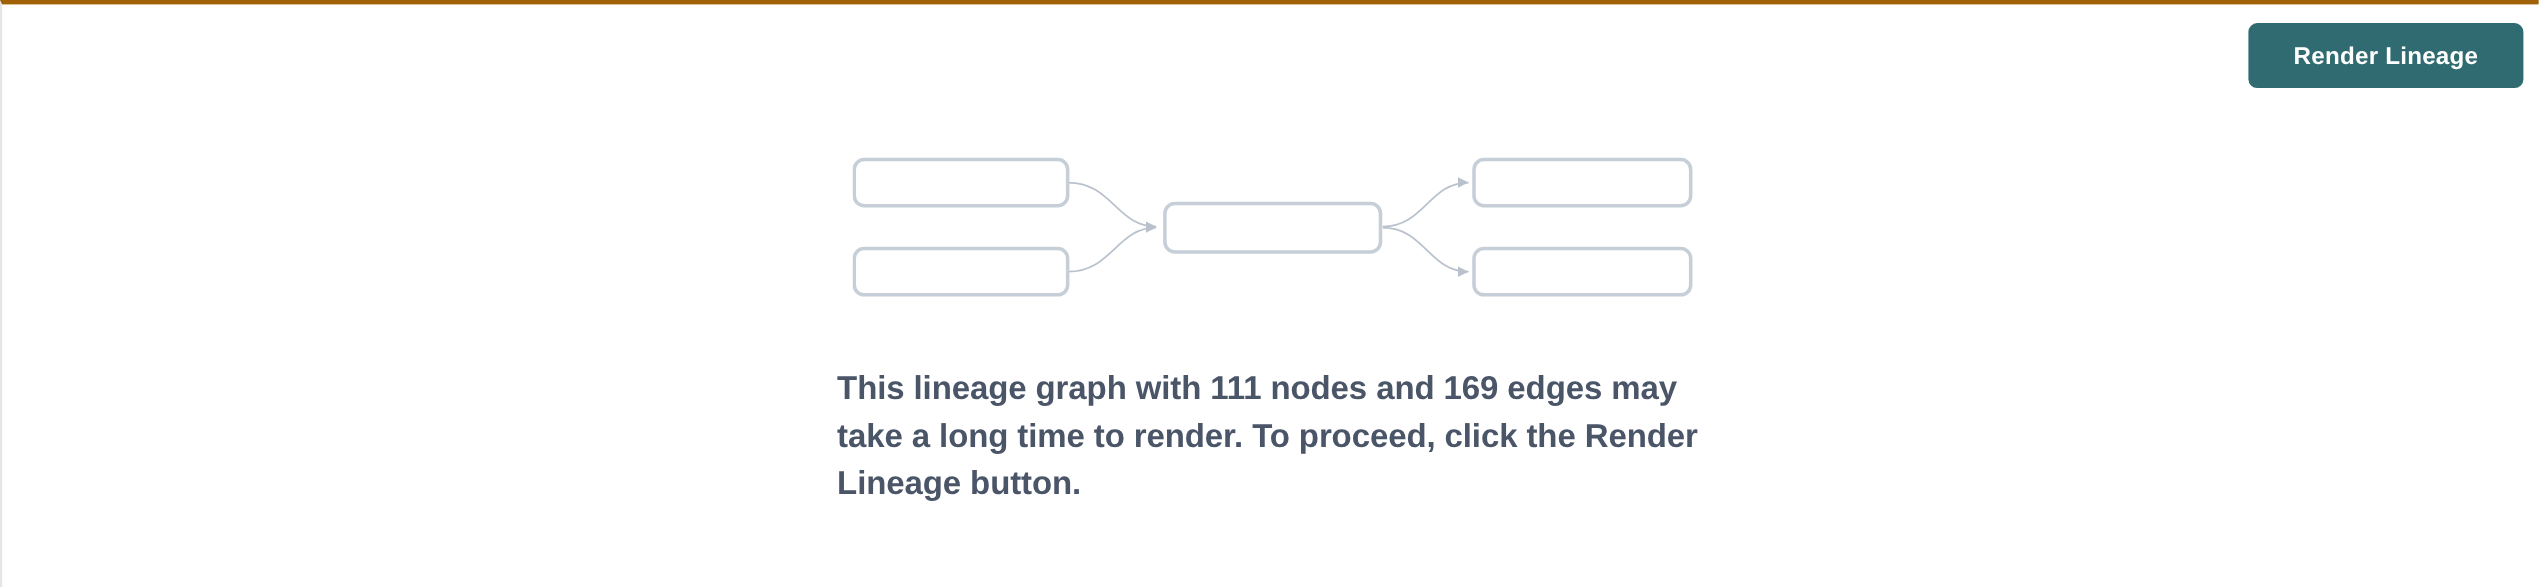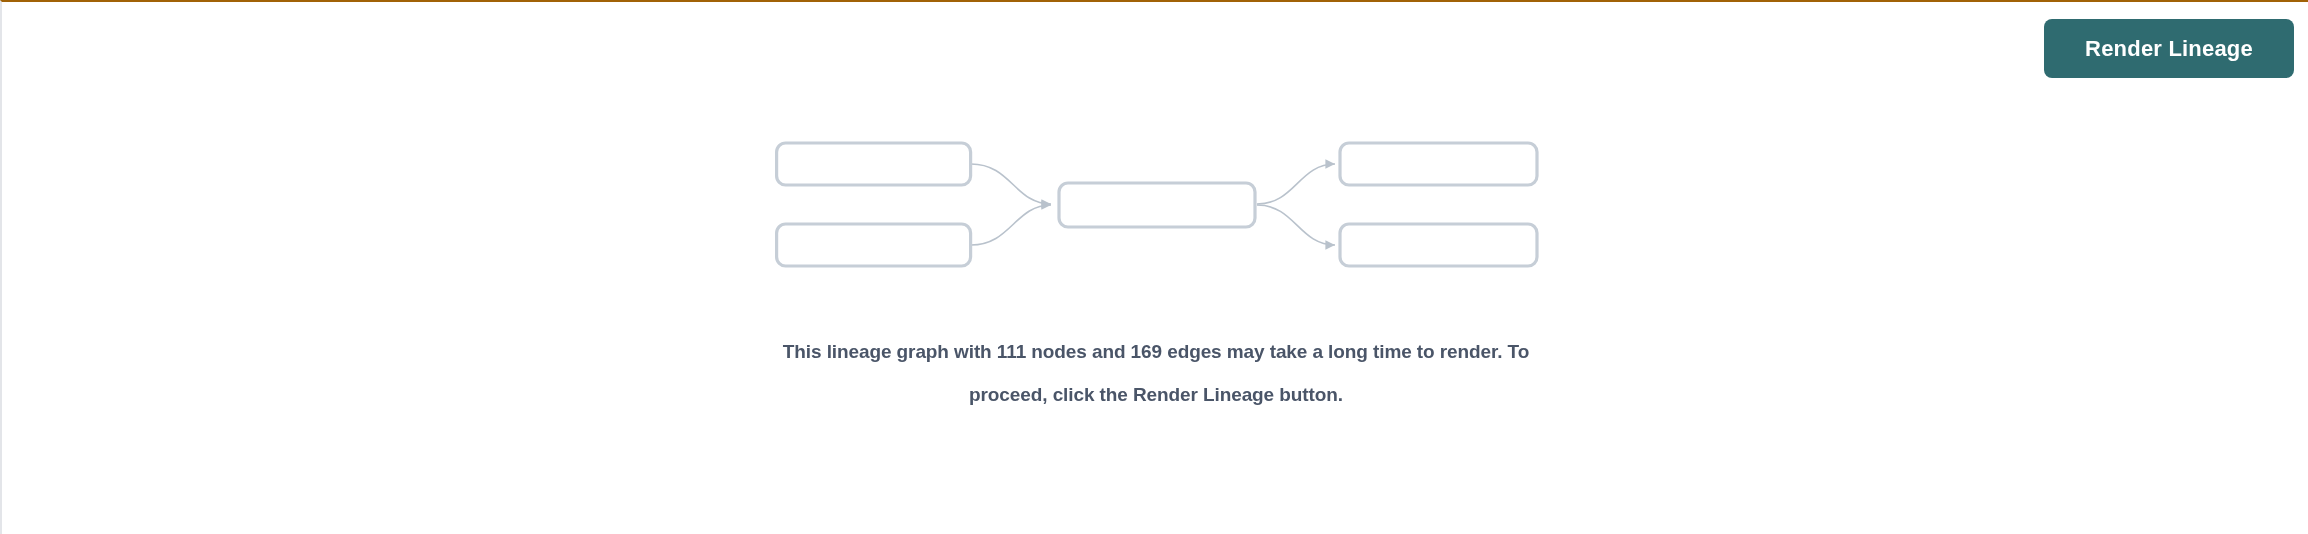--- a/index.html
+++ b/index.html
@@ -10,21 +10,21 @@
     background: #ffffff;
     font-family: "Liberation Sans", sans-serif;
     overflow: hidden;
   }
 
   #app {
     position: relative;
     width: 2308px;
     height: 534px;
     background: #ffffff;
-    border-top: 2px solid #a16207;
+    border-top: 4px solid #a16207;
     border-left: 2px solid #e3e5e9;
   }
 
   
   #render-lineage-button {
     position: absolute;
     left: 2042px;
     top: 17px;
     width: 250px;
     height: 59px;
@@ -62,24 +62,24 @@
     width: 775px;
     height: 145px;
   }
 
   #placeholder-message {
     position: absolute;
     left: 50%;
     transform: translateX(-50%);
     top: 328px;
     width: 790px;
-    text-align: center;
+    text-align: left;
     color: #4a5568;
     font-family: "Liberation Sans", sans-serif;
-    font-size: 19px;
+    font-size: 30px;
     font-weight: bold;
     line-height: 43px;
     letter-spacing: -0.1px;
   }
 </style>
 </head>
 <body>
 
 <div id="app">
 

